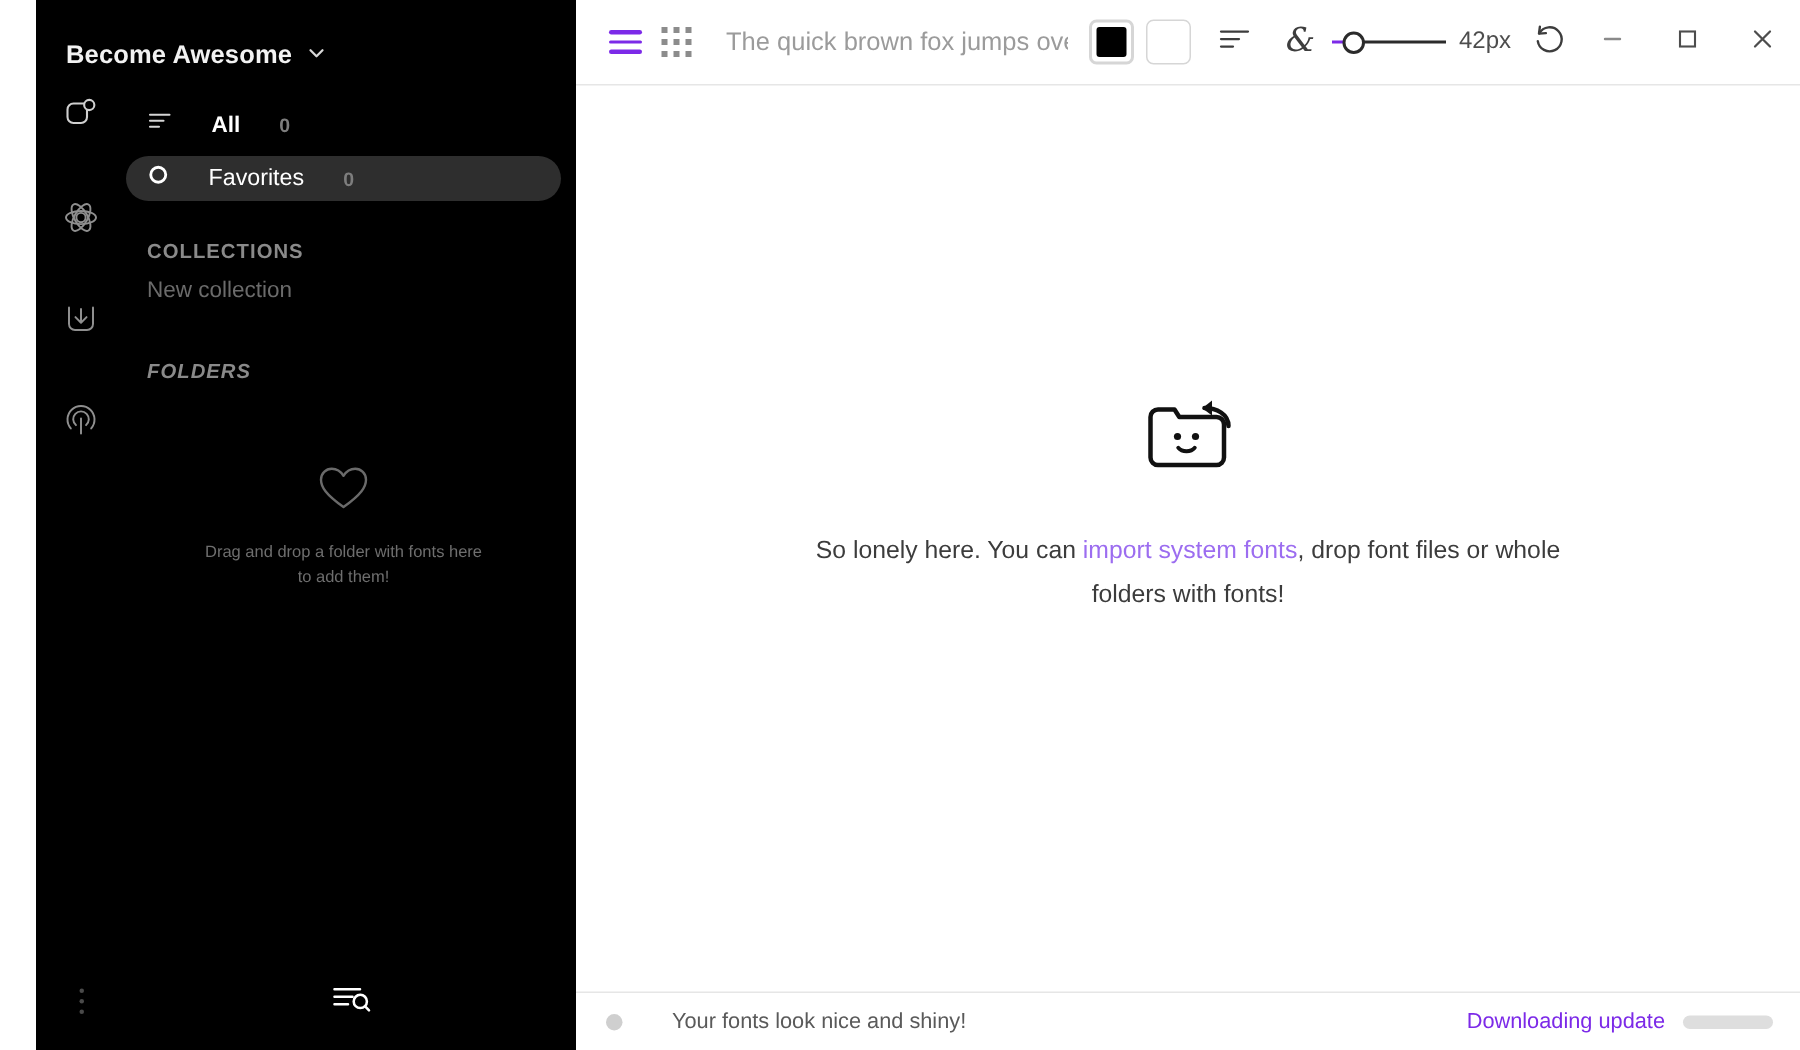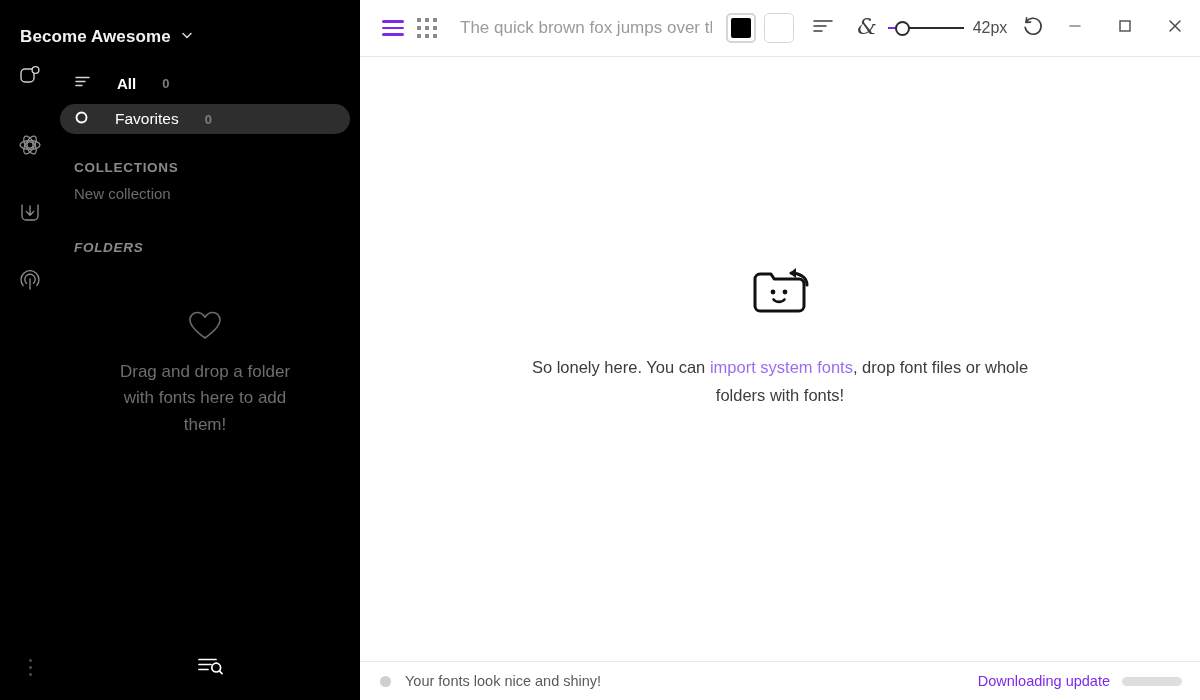--- a/index.html
+++ b/index.html
@@ -2,21 +2,21 @@
 <html><head>
 <meta charset="utf-8">
 <style>
   * { margin:0; padding:0; box-sizing:border-box; }
   html,body { width:1200px; height:700px; overflow:hidden; }
   body {
     font-family:"Liberation Sans", sans-serif;
     background:#ffffff;
     -webkit-font-smoothing:antialiased;
   }
-  .app { display:flex; width:1200px; height:592px; }
+  .app { display:flex; width:1200px; height:592px;padding-left:24px; }
 
   
   .sidebar {
     width:360px; height:700px; background:#000000;
     position:relative; flex:0 0 360px;
   }
   .profile {
     display:flex; align-items:center; gap:9px;
     padding:18px 0 0 20px; height:56px;
   }
@@ -52,21 +52,21 @@
   .sect-item {
     color:#6b6b6b; font-size:15px; padding:6px 14px; cursor:pointer;
   }
   .folders-title { margin-top:32px;font-style:italic; }
 
   .dropzone {
     position:absolute; left:60px; top:310px; width:290px;
     display:flex; flex-direction:column; align-items:center; gap:14px;
   }
   .dropzone-text {
-    color:#6e6e6e; font-size:17px; line-height:1.55; text-align:center;
+    color:#6e6e6e; font-size:11px; line-height:1.55; text-align:center;
     width:185px;
   }
 
   .sb-bottom {
     position:absolute; bottom:0; left:0; width:360px; height:64px;
   }
   .dots-btn {
     position:absolute; left:18px; top:14px; width:24px; height:34px;
     display:flex; flex-direction:column; align-items:center; justify-content:center; gap:4px;
     cursor:pointer;
@@ -134,21 +134,21 @@
     padding-bottom:42px;
   }
   .empty-text {
     font-size:16.5px; color:#3c3c3c; line-height:1.72; text-align:center;
     max-width:530px;
   }
   .empty-link { color:#9c6df0; cursor:pointer; text-decoration:none; }
 
   .statusbar {
     height:39px; border-top:1px solid #e6e6e6;
-    display:flex; align-items:center; padding:0 18px 0 20px;
+    display:flex; align-items:center; padding:0 18px 0 20px;gap:19px;
   }
   .status-dot { width:11px; height:11px; border-radius:50%; background:#cfcfcf; flex:none; }
   .status-text { font-size:14.5px; color:#5a5a5a; margin-left:14px; }
   .update-wrap { margin-left:auto; display:flex; align-items:center; gap:12px; cursor:pointer; }
   .update-text { font-size:14.5px; color:#7c2ae8;margin-left:36px; }
   .prog-track { width:60px; height:9px; border-radius:5px; background:#dedede; overflow:hidden; }
   .prog-fill { height:9px; border-radius:5px; background:#5b16e8; }
 </style>
 </head>
 <body>

